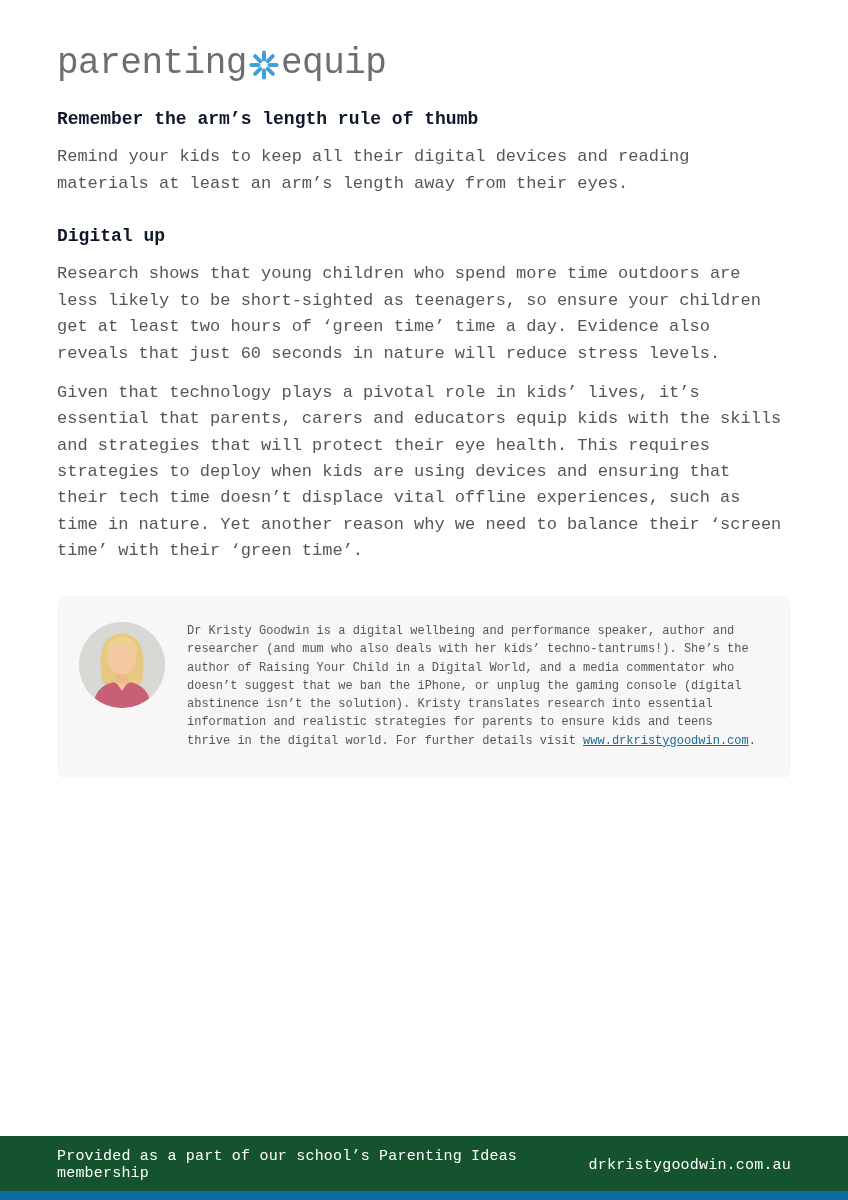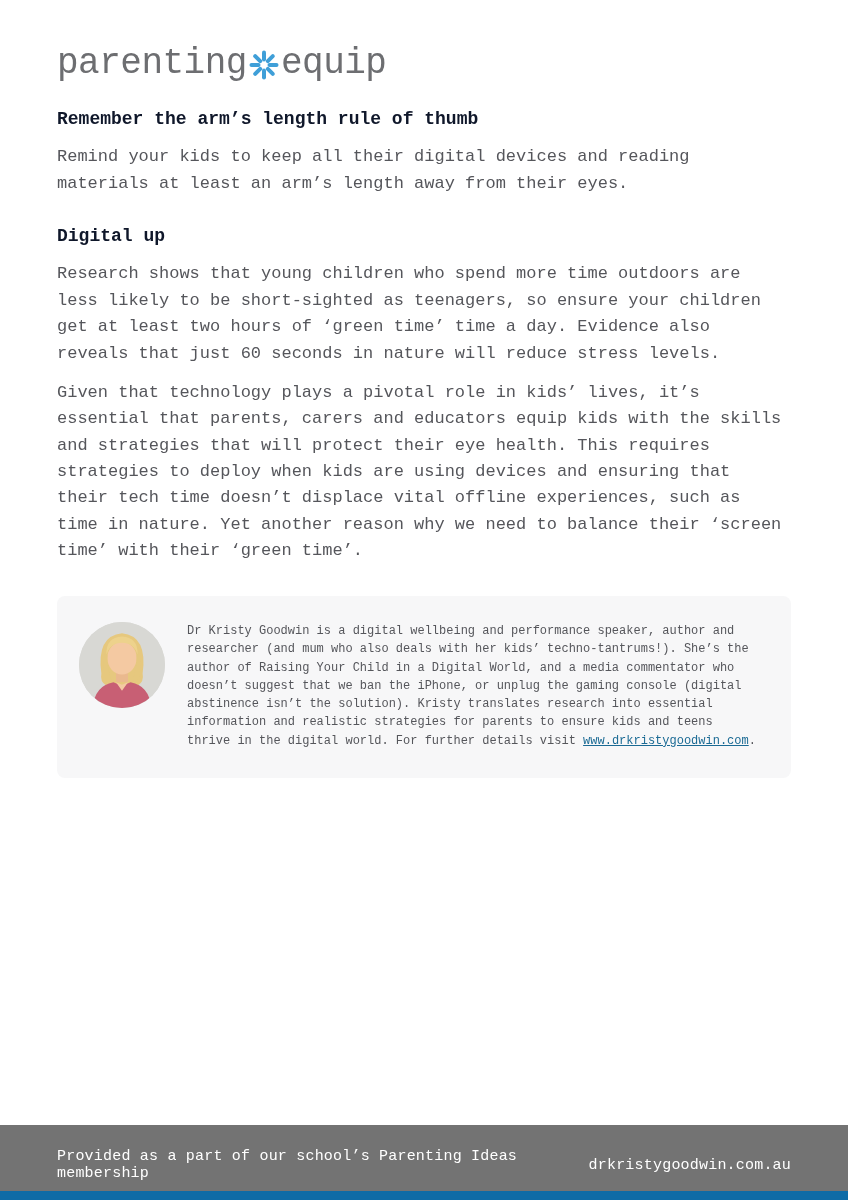--- a/index.html
+++ b/index.html
@@ -88,25 +88,25 @@
     color: #1a6a94;
     text-decoration: underline;
     cursor: pointer;
   }
   
   .footer {
     position: absolute;
     left: 0;
     right: 0;
     bottom: 0;
-    background: #737373;
+    background: #14532d;
     border-bottom: 9px solid #0e6ba6;
     display: flex;
     align-items: center;
-    padding: 23px 57px 9px 57px;
+    padding: 12px 57px 9px 57px;
     color: #ffffff;
     font-size: 15px;
     letter-spacing: 0.2px;
   }
   .footer a { color: #ffffff; text-decoration: none; cursor: pointer; }
 </style>
 </head>
 <body>
 
 <div class="page">

